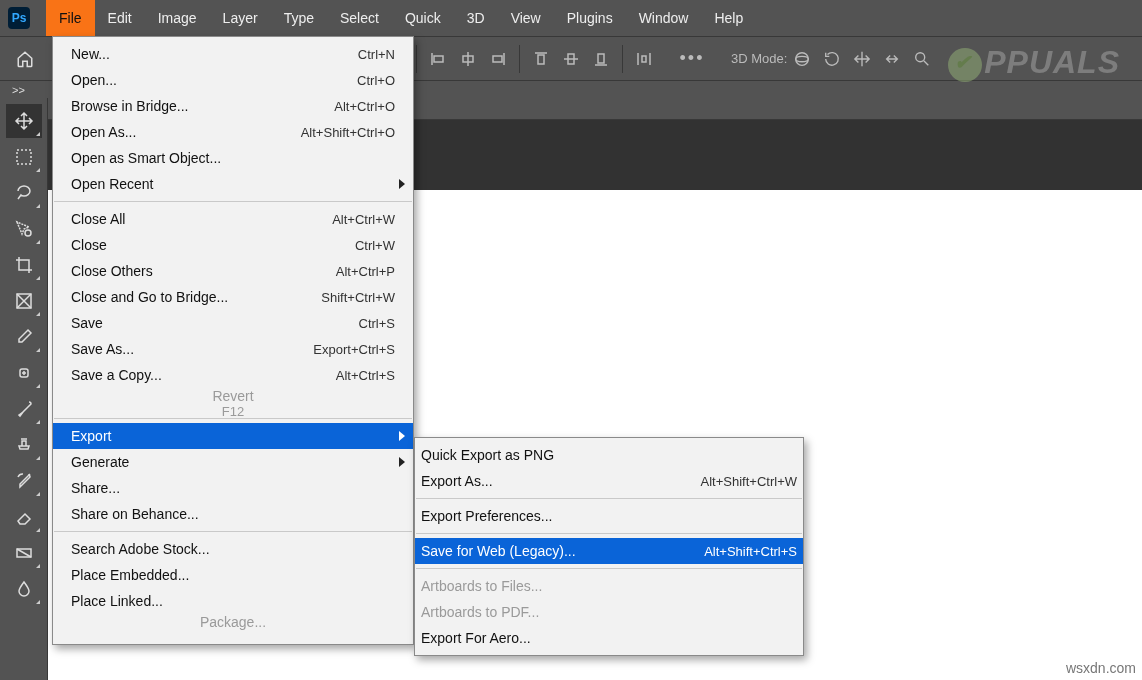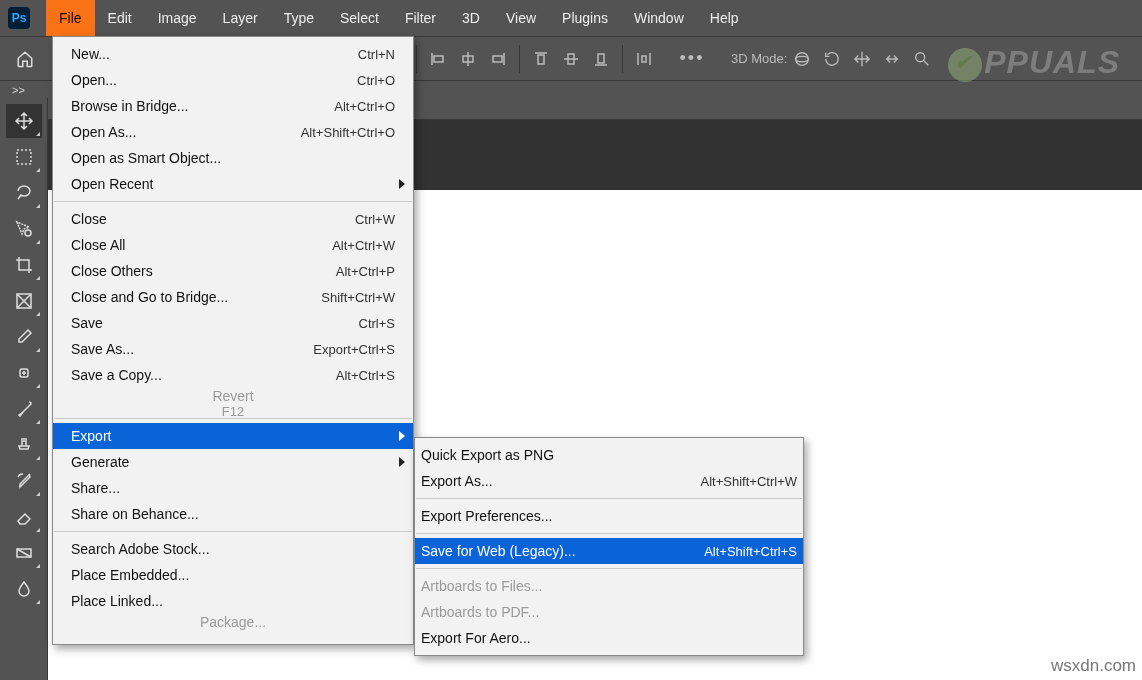--- a/index.html
+++ b/index.html
@@ -57,40 +57,40 @@
 .sm-item .shortcut { font-size:13px; color:#333;}
 .sm-item.highlight .shortcut{color:#fff;}
 .sm-sep { height:1px; background:#c9c9c9; margin:4px 1px;}
 
 
 .wm { position:absolute; right:22px; top:44px; font-size:32px; font-weight:bold; color:rgba(160,160,160,.55); letter-spacing:1px; font-style:italic;}
 .wm-icon { display:inline-block; width:34px; height:34px; background:rgba(150,180,120,.5); border-radius:50%; vertical-align:middle; margin-right:2px; position:relative;}
 .wm-icon::after{content:"✔"; position:absolute; left:6px; top:2px; color:rgba(90,120,60,.6); font-size:20px;}
 
 
-.srcfoot { position:absolute; right:6px; bottom:4px; font-size:17px; color:#777;}
+.srcfoot { position:absolute; right:6px; bottom:4px; font-size:14px; color:#777;}
 
 
 svg { display:block; }
 </style>
 </head>
 <body>
 
 <div class="menubar">
   <div class="app-icon">
       <span>Ps</span>
     </div>
   <div id="menubar-items" style="display:flex;">
       <div class="menu-item active">File</div>
       <div class="menu-item">Edit</div>
       <div class="menu-item">Image</div>
       <div class="menu-item">Layer</div>
       <div class="menu-item">Type</div>
       <div class="menu-item">Select</div>
-      <div class="menu-item">Filter</div>
+      <div class="menu-item">Quick</div>
       <div class="menu-item">3D</div>
       <div class="menu-item">View</div>
       <div class="menu-item">Plugins</div>
       <div class="menu-item">Window</div>
       <div class="menu-item">Help</div>
     </div>
 </div>
 
 <div class="optionsbar">
   <div class="home-btn">
@@ -304,26 +304,26 @@
     </div>
     <div class="dd-item">
       <span class="label">Open as Smart Object...</span>
     </div>
     <div class="dd-item">
       <span class="label">Open Recent</span>
       <span class="dd-arrow"></span>
     </div>
     <div class="dd-sep"></div>
     <div class="dd-item">
+      <span class="label">Close All</span>
+      <span class="shortcut">Alt+Ctrl+W</span>
+    </div>
+    <div class="dd-item">
       <span class="label">Close</span>
       <span class="shortcut">Ctrl+W</span>
-    </div>
-    <div class="dd-item">
-      <span class="label">Close All</span>
-      <span class="shortcut">Alt+Ctrl+W</span>
     </div>
     <div class="dd-item">
       <span class="label">Close Others</span>
       <span class="shortcut">Alt+Ctrl+P</span>
     </div>
     <div class="dd-item">
       <span class="label">Close and Go to Bridge...</span>
       <span class="shortcut">Shift+Ctrl+W</span>
     </div>
     <div class="dd-item">

